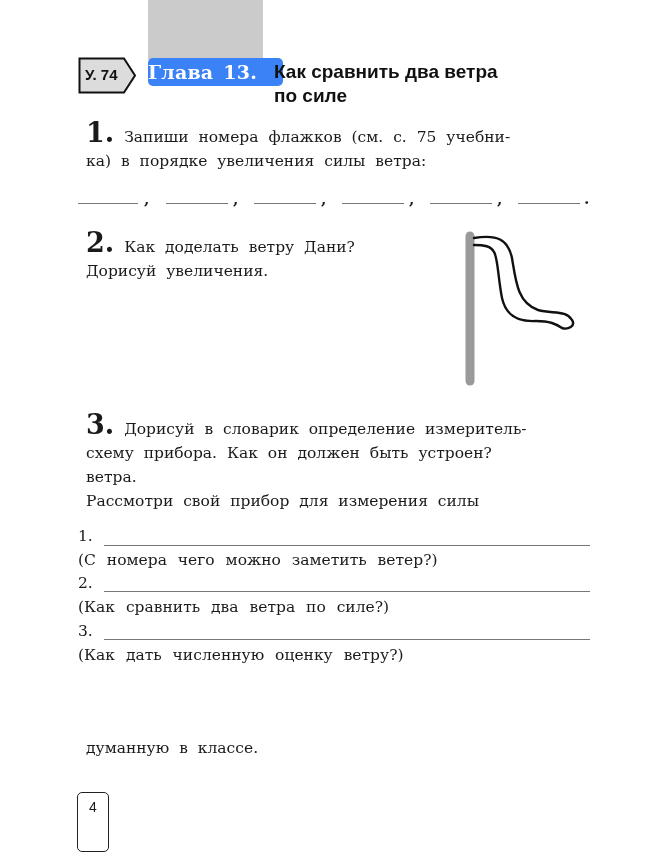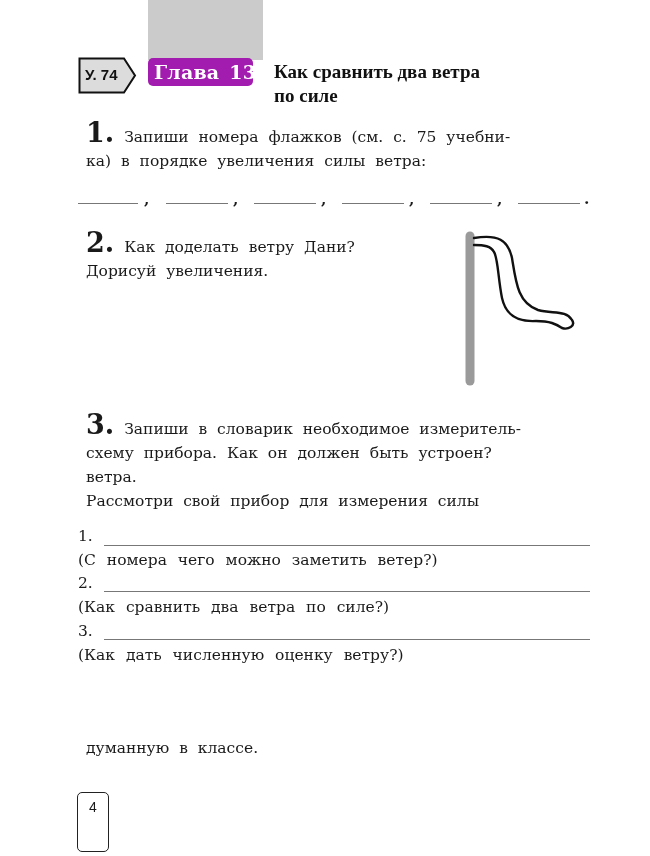--- a/index.html
+++ b/index.html
@@ -10,28 +10,28 @@
     }
     .abs { position: absolute; }
     .gray-tab { left: 148px; top: 0; width: 115px; height: 60px; background: #cbcbcb; }
     .ref-tag { left: 78px; top: 57px; width: 58px; height: 24px; }
     .ref-tag svg { position: absolute; left: 0; top: 0; }
     .ref-tag span {
       position: absolute; left: 7px; top: 9px; font-family: "Liberation Sans", sans-serif;
       font-weight: bold; font-size: 15px; color: #111;
     }
     .chapter-pill {
-      left: 148px; top: 58px; width: 105px; height: 28px; background: #a21caf;
+      left: 148px; top: 58px; width: 135px; height: 28px; background: #3b82f6;
       border-radius: 5px; color: #fff; font-weight: bold; font-size: 19px;
-      font-family: "DejaVu Serif", serif; line-height: 28px; box-sizing: border-box; padding-left: 6px;
+      font-family: "DejaVu Serif", serif; line-height: 28px; box-sizing: border-box; 
       white-space: nowrap; letter-spacing: 0.2px;
     }
     .chapter-pill .num { margin-left: 10px; }
     .title {
-      left: 274px; top: 60px; width: 300px; font-family: Liberation Serif, serif;
+      left: 274px; top: 60px; width: 300px; font-family: Liberation Sans, sans-serif;
       font-weight: bold; font-size: 19px; line-height: 24px; color: #111;
     }
     .task { left: 78px; width: 512px; font-size: 15.5px; line-height: 24px; text-align: justify; word-spacing: 5px; margin-left: 8px; }
     .task .tnum { font-size: 27px; font-weight: bold; margin-right: 10px; line-height: 22px; }
     .blanks { left: 78px; top: 189px; width: 512px; height: 20px; }
     .blank-line { position: absolute; top: 14px; height: 0; border-top: 1px solid #777; }
     .blank-punct { position: absolute; top: 0; font-size: 15.5px; font-weight: bold; }
     .answer-row { left: 78px; width: 512px; font-size: 15.5px; line-height: 22px; }
     .answer-line { position: absolute; left: 26px; right: 0; border-top: 1.5px solid #777; }
     .hint { left: 78px; font-size: 15.5px; line-height: 22px; word-spacing: 6px; }
@@ -87,21 +87,21 @@
   <div><span class="tnum">2.</span><span>Как доделать ветру Дани?</span></div>
   <div>Дорисуй увеличения.</div>
 </div>
 
 <svg class="abs flag-fig" width="125" height="160" viewBox="0 0 125 160">
   <line x1="12" y1="8" x2="12" y2="153" stroke="#9a9a9a" stroke-width="9" stroke-linecap="round"></line>
   <path d="M16 10 C40 6, 50 12, 54 30 C58 55, 60 75, 80 82 C95 86, 108 82, 114 92 C118 98, 110 102, 104 100 C98 96, 92 93, 78 93 C60 94, 48 88, 44 70 C40 50, 40 30, 36 24 C33 18, 26 17, 16 17" fill="none" stroke="#111" stroke-width="2.4" stroke-linejoin="round" stroke-linecap="round"></path>
 </svg>
 
 <div class="abs task" style="top:414px;">
-  <div><span class="tnum">3.</span><span>Запиши в словарик необходимое измеритель-</span></div>
+  <div><span class="tnum">3.</span><span>Дорисуй в словарик определение измеритель-</span></div>
   <div>схему прибора. Как он должен быть устроен?</div>
   <div>ветра.</div>
   <div>Рассмотри свой прибор для измерения силы</div>
 </div>
 
 <div class="abs answer-row" style="top:525px;">
   <span>1.</span>
   <div class="answer-line" style="top:20px;"></div>
 </div>
 <div class="abs hint" style="top:549px;">(С номера чего можно заметить ветер?)</div>

